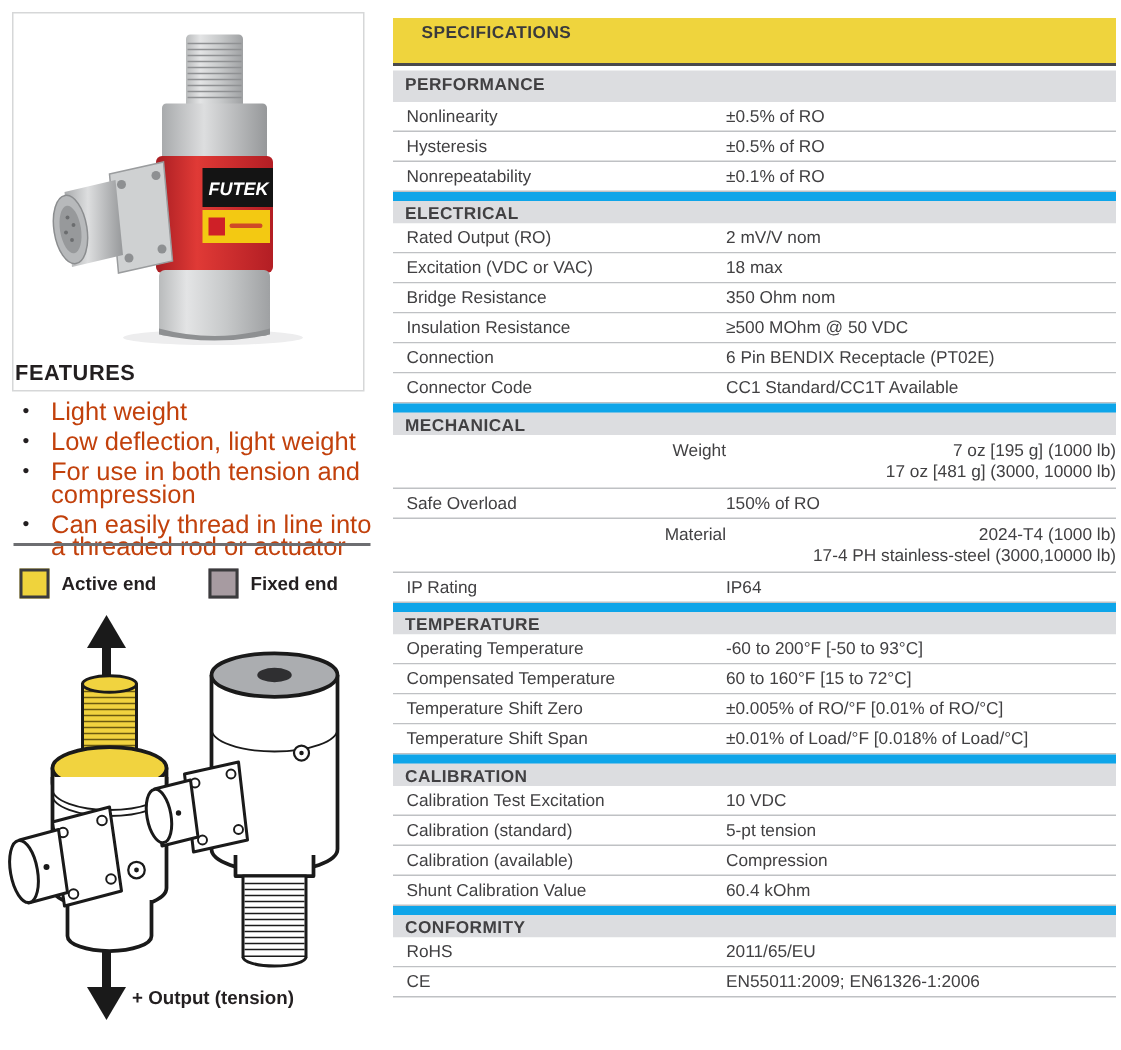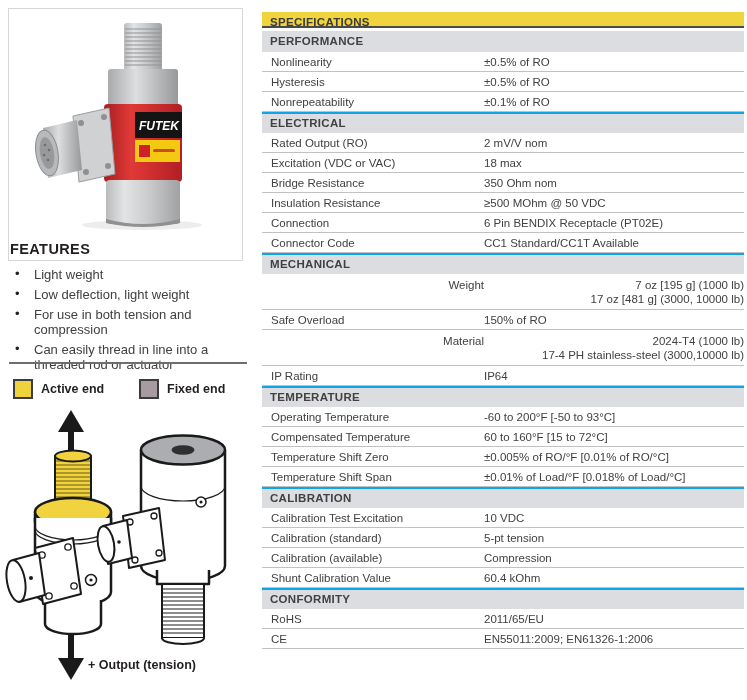--- a/index.html
+++ b/index.html
@@ -16,21 +16,21 @@
   }
   .features-title {
     position:absolute; left:10px; top:241px;
     font-size:14.5px; font-weight:bold; color:#231f20; letter-spacing:.4px;
   }
   .features-list {
     position:absolute; left:12px; top:267px; width:238px; list-style:none;
   }
   .features-list li {
     position:relative; padding-left:22px; margin-bottom:5px;
-    font-size:13px; line-height:15px; color:#404040;
+    font-size:17px; line-height:15px; color:#c2410c;
   }
   .features-list li::before {
     content:"•"; position:absolute; left:3px; top:-1px;
     font-size:13px; color:#231f20;
   }
   .divider {
     position:absolute; left:9px; top:362px; width:238px; height:2px; background:#6d6e71;
   }
   .legend-item { position:absolute; top:379px; display:flex; align-items:center; }
   .legend-item.active { left:13px; }
@@ -44,28 +44,28 @@
 
   .diagram { position:absolute; left:5px; top:408px; width:250px; height:292px; }
   .output-label {
     position:absolute; left:88px; top:658px;
     font-size:12.5px; font-weight:bold; color:#231f20; white-space:nowrap;text-align:right;
   }
 
   
   .spec-table { position:absolute; left:262px; top:12px; width:482px; }
   .tbl-title {
-    height:16px; line-height:20px; background:#efd43d;
+    height:32px; line-height:20px; background:#efd43d;
     border-bottom:2px solid #4a4a4c; margin-bottom:3px;
-    padding-left:8px; font-size:11.5px; font-weight:bold; color:#3a3a3c;
+    padding-left:19px; font-size:11.5px; font-weight:bold; color:#3a3a3c;
     letter-spacing:.3px;
   }
   .sec {
     height:21px; line-height:19px; background:#dcdde0;
-    border-top:2px solid #0ea5e9;
+    border-top:6px solid #0ea5e9;
     padding-left:8px; font-size:11.5px; font-weight:bold; color:#414042;
     letter-spacing:.3px;
   }
   .sec.first { border-top:none; line-height:21px; }
   .row {
     display:flex; align-items:center; height:20px;
     border-bottom:1px solid #bfc1c4; background:#fff;
   }
   .row.tall { height:36px;text-align:right; }
   .row .label {

